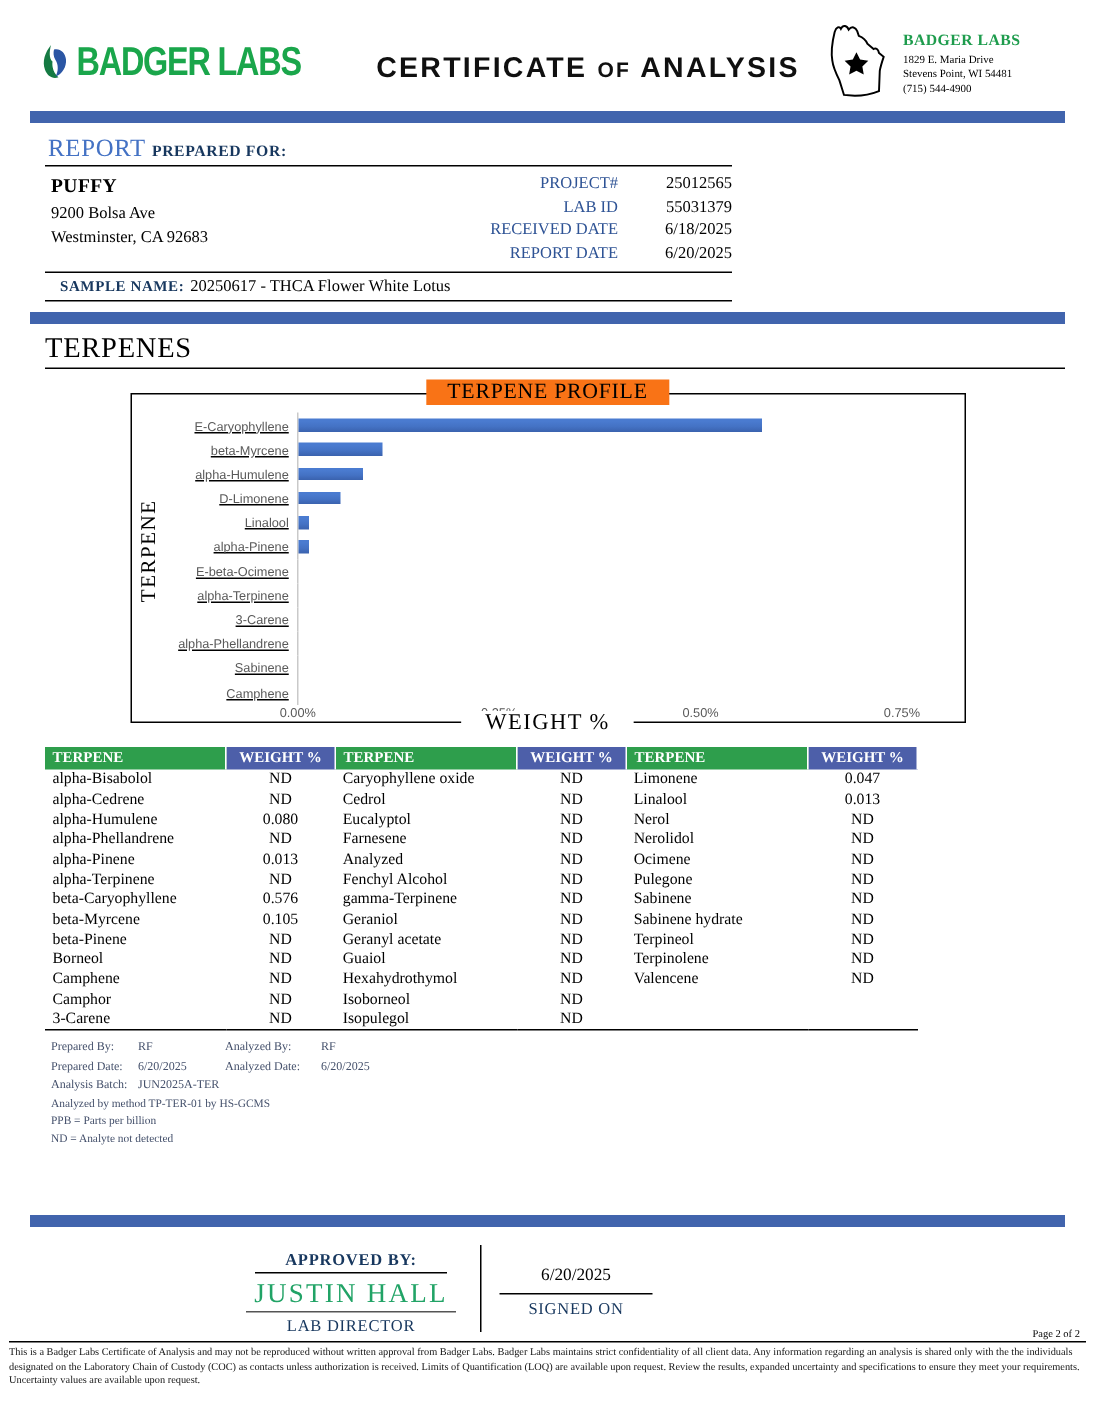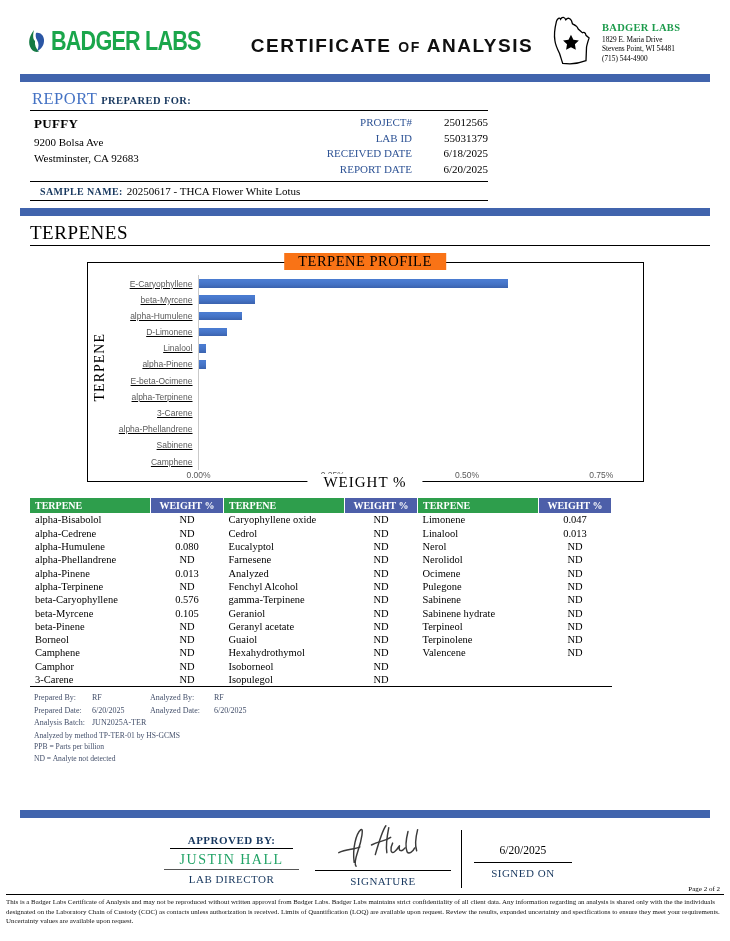--- a/index.html
+++ b/index.html
@@ -67,21 +67,21 @@
   .notes{margin:5px 0 0 34px;color:#44506b;}
   .notes-grid{display:grid;grid-template-columns:58px 58px 64px auto;font-size:8px;line-height:1.55;}
   .notes-line{font-size:7.6px;line-height:1.5;}
   .batch-row{display:grid;grid-template-columns:58px auto;font-size:8px;line-height:1.6;}
   
   .bar-bottom{position:absolute;top:810px;left:20px;right:20px;height:8px;background:#4164ad;}
   .approval{position:absolute;top:828px;left:158px;width:426px;display:flex;align-items:flex-start;}
   .appr-col{width:152px;}
   .approved-label{font-size:11px;color:#17375e;font-weight:bold;letter-spacing:.5px;text-align:center;
                   padding:6px 0 2px;border-bottom:1.2px solid #000;margin:0 12px;}
-  .approver-name{color:#21a366;font-size:14px;letter-spacing:1.5px;text-align:center;
+  .approver-name{color:#21a366;font-size:18px;letter-spacing:1.5px;text-align:center;
                  padding:3px 0 1px;border-bottom:1.2px solid #555;margin:0 6px;}
   .approver-title{font-size:11px;color:#17375e;text-align:center;padding-top:3px;letter-spacing:.5px;}
   .sig-col{width:140px;margin-left:10px;}
   .sig-area{height:42px;border-bottom:1.2px solid #000;display:flex;align-items:flex-end;justify-content:center;}
   .sig-label{text-align:center;font-size:11px;color:#17375e;padding-top:4px;letter-spacing:.5px;}
   .vdivider{width:0;border-left:1.6px solid #000;height:58px;margin-left:10px;margin-top:2px;}
   .date-col{width:118px;padding:0 4px;}
   .signed-date{text-align:center;font-size:11.5px;padding:16px 0 6px;border-bottom:1.2px solid #000;margin:0 8px;}
   .signed-label{text-align:center;font-size:11px;color:#17375e;padding-top:4px;letter-spacing:.5px;}
   
@@ -376,37 +376,20 @@
   <div class="notes-line">ND = Analyte not detected</div>
 </div>
 
 <div class="bar-bottom"></div>
 <div class="approval">
   <div class="appr-col">
     <div class="approved-label">APPROVED BY:</div>
     <div class="approver-name">JUSTIN HALL</div>
     <div class="approver-title">LAB DIRECTOR</div>
   </div>
-  <div class="sig-col">
-    <div class="sig-area">
-      <svg width="118" height="50" viewBox="0 0 120 52">
-        <g fill="none" stroke="#3a3a3a" stroke-width="1.5" stroke-linecap="round">
-          <path d="M14,34 C22,30 30,31 36,28"></path>
-          <path d="M30,44 C28,30 32,14 37,10 C40,8 38,20 34,32 C32,38 30,46 32,48"></path>
-          <path d="M52,36 C56,22 60,10 63,6"></path>
-          <path d="M48,26 C56,22 62,22 68,18"></path>
-          <path d="M66,8 C64,18 63,28 64,34"></path>
-          <path d="M70,24 C67,30 68,36 72,33 C76,30 78,24 77,28 C76,33 80,33 83,29"></path>
-          <path d="M86,12 C84,20 83,28 85,33 C87,36 91,33 93,29"></path>
-          <path d="M96,10 C94,18 93,26 95,32"></path>
-        </g>
-      </svg>
-    </div>
-    <div class="sig-label">SIGNATURE</div>
-  </div>
   <div class="vdivider"></div>
   <div class="date-col">
     <div class="signed-date">6/20/2025</div>
     <div class="signed-label">SIGNED ON</div>
   </div>
 </div>
 
 <div class="footer">
   <div class="page-label">Page 2 of 2</div>
   <div class="disclaimer">This is a Badger Labs Certificate of Analysis and may not be reproduced without written approval from Badger Labs. Badger Labs maintains strict confidentiality of all client data. Any information regarding an analysis is shared only with the the individuals designated on the Laboratory Chain of Custody (COC) as contacts unless authorization is received. Limits of Quantification (LOQ) are available upon request. Review the results, expanded uncertainty and specifications to ensure they meet your requirements. Uncertainty values are available upon request.</div>

